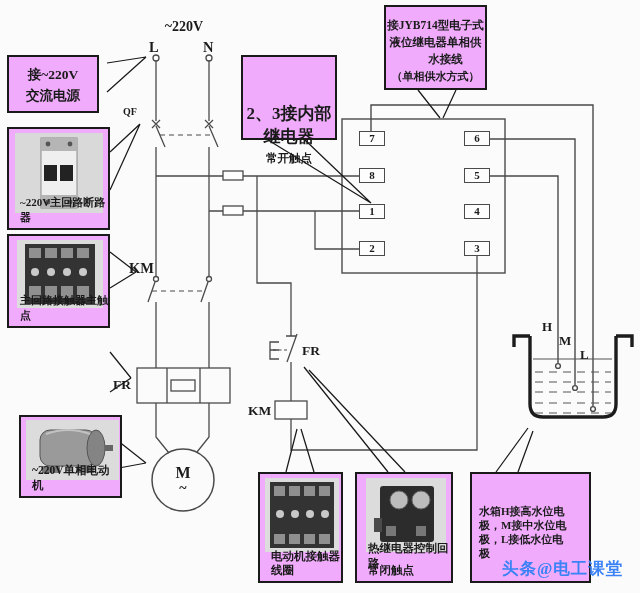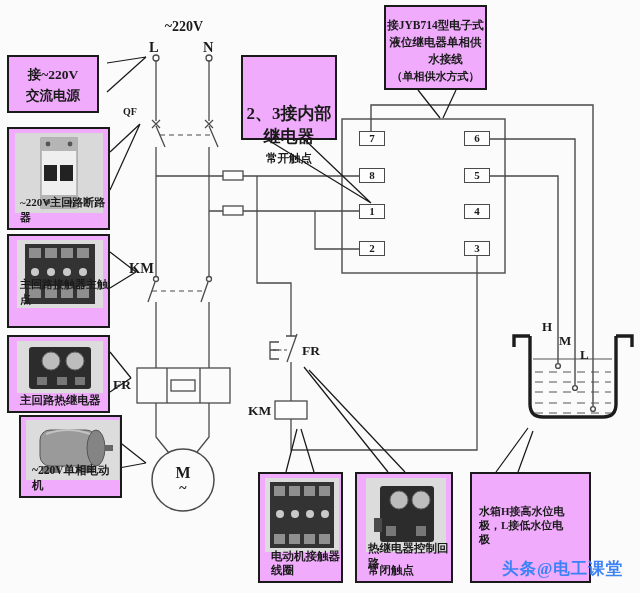--- a/index.html
+++ b/index.html
@@ -128,20 +128,21 @@
     <div class="cl" style="font-size:11px;margin-top:2px;">（单相供水方式）</div>
   </div>
 
   <div class="box" style="left:241px;top:55px;width:96px;height:85px;">
     <div class="cl" style="font-size:17px;margin-top:45px;">2、3接内部继电器</div>
     <div class="cl" style="font-size:11.5px;margin-top:3px;">常开触点</div>
   </div>
 
   <div class="box" style="left:470px;top:472px;width:121px;height:111px;">
     <div style="font-weight:bold;font-size:11px;line-height:14px;margin:30px 0 0 7px;">水箱H接高水位电</div>
+    <div style="font-weight:bold;font-size:11px;line-height:14px;margin-left:7px;">极，M接中水位电</div>
     <div style="font-weight:bold;font-size:11px;line-height:14px;margin-left:7px;">极，L接低水位电</div>
     <div style="font-weight:bold;font-size:11px;line-height:14px;margin-left:7px;">极</div>
   </div>
 
   <div class="box" style="left:7px;top:127px;width:103px;height:103px;">
     <svg class="photo" style="left:6px;top:4px;" width="88" height="80">
       <rect width="88" height="80" fill="#d9d9d9"></rect>
       <rect x="26" y="5" width="36" height="70" fill="#efefef" stroke="#8a8a8a"></rect>
       <rect x="26" y="5" width="36" height="13" fill="#b5b5b5"></rect>
       <rect x="26" y="62" width="36" height="13" fill="#b5b5b5"></rect>
@@ -169,35 +170,23 @@
         <rect x="44" y="46" width="12" height="12"></rect>
           <rect x="60" y="46" width="12" height="12"></rect>
       </g>
       <g fill="#c9c9c9">
         <circle cx="18" cy="32" r="4"></circle>
           <circle cx="34" cy="32" r="4"></circle>
           <circle cx="50" cy="32" r="4"></circle>
           <circle cx="66" cy="32" r="4"></circle>
       </g>
     </svg>
-    <div class="cap" style="bottom:19px;font-size:11px;">主回路接触器主触点</div>
-  </div>
-
-  <div class="box" style="left:7px;top:335px;width:103px;height:78px;">
-    <svg class="photo" style="left:8px;top:4px;" width="86" height="52">
-      <rect width="86" height="52" fill="#dcdcdc"></rect>
-      <rect x="12" y="6" width="62" height="42" rx="3" fill="#2c2c2c"></rect>
-      <circle cx="34" cy="20" r="9" fill="#bdbdbd" stroke="#666"></circle>
-      <circle cx="58" cy="20" r="9" fill="#bdbdbd" stroke="#666"></circle>
-      <rect x="20" y="36" width="10" height="8" fill="#777"></rect>
-      <rect x="40" y="36" width="10" height="8" fill="#777"></rect>
-      <rect x="58" y="36" width="10" height="8" fill="#777"></rect>
-    </svg>
-    <div class="cap" style="bottom:3px;font-size:11.5px;">主回路热继电器</div>
-  </div>
+    <div class="cap" style="bottom:3px;font-size:11px;">主回路接触器主触点</div>
+  </div>
+
 
   <div class="box" style="left:7px;top:415px;width:103px;height:83px;margin-left:12px;">
     <svg class="photo" style="left:5px;top:3px;" width="93" height="60">
       <rect width="93" height="60" fill="#dcdcdc"></rect>
       <rect x="14" y="10" width="56" height="36" rx="10" fill="#9a9a9a" stroke="#555"></rect>
       <ellipse cx="70" cy="28" rx="9" ry="18" fill="#848484" stroke="#555"></ellipse>
       <rect x="79" y="25" width="8" height="6" fill="#666"></rect>
       <rect x="16" y="46" width="18" height="7" fill="#787878"></rect>
       <rect x="50" y="46" width="18" height="7" fill="#787878"></rect>
       <path d="M20,14 Q42,6 64,14" stroke="#c2c2c2" fill="none" stroke-width="2"></path>

